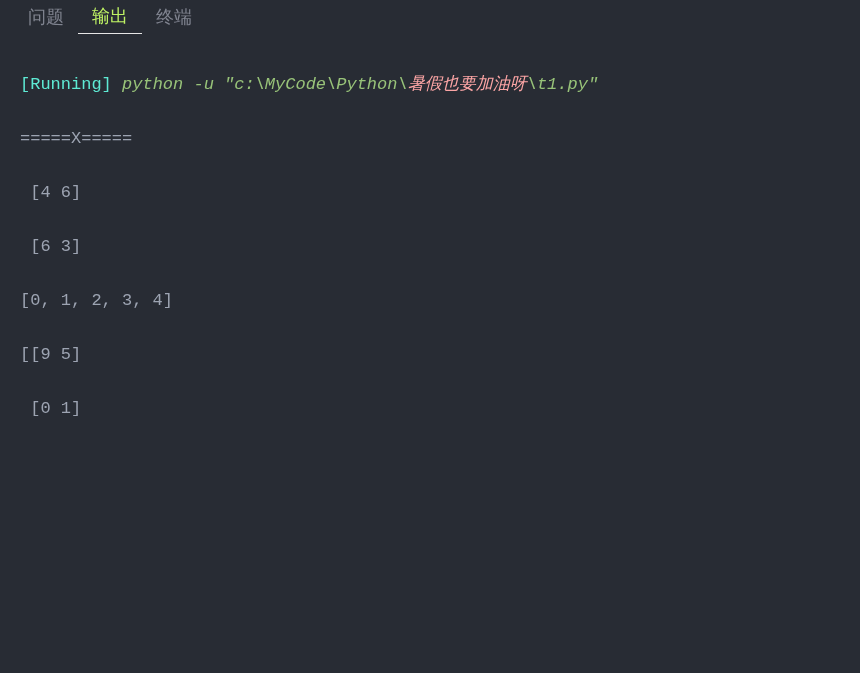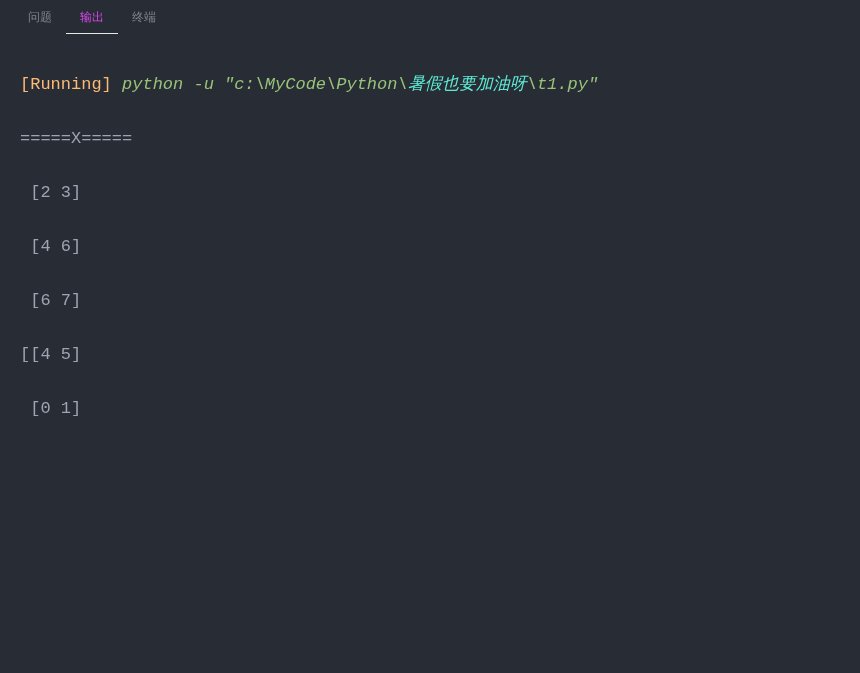--- a/index.html
+++ b/index.html
@@ -11,60 +11,61 @@
       font-size: 17px;
       color: #abb2bf;
       overflow: hidden;
     }
     .tabs {
       display: flex;
       height: 34px;
       align-items: center;
       padding-left: 14px;
       font-family: "Segoe UI", "Microsoft YaHei", sans-serif;
-      font-size: 12px;
+      font-size: 18px;
       color: #808490;
     }
     .tab {
       padding: 0 14px;
       height: 34px;
       line-height: 34px;
       cursor: pointer;
     }
     .tab.active {
-      color: #d946ef;
+      color: #bef264;
       border-bottom: 1.5px solid #e6e6e6;
+      font-family: Liberation Mono, monospace;
     }
     .output {
       padding: 10px 10px 10px 20px;
       line-height: 27px;
       white-space: pre;
       font-family: "Consolas", "Courier New", monospace;
     }
-    .running { color: #fdba74; }
+    .running { color: #5eead4; }
     .cmd { color: #98c379; font-style: italic; }
-    .path2 { color: #5eead4; font-style: italic; }
+    .path2 { color: #fca5a5; font-style: italic; }
     .plain { color: #9da4b2; }
   </style>
 </head>
 <body>
 
 <div class="tabs">
   <div class="tab">问题</div>
   <div class="tab active">输出</div>
   <div class="tab">终端</div>
 </div>
 
 <div class="output">
 <div><span class="running">[Running]</span><span class="cmd"> python -u "c:\MyCode\Python\</span><span class="path2">暑假也要加油呀</span><span class="cmd">\t1.py"</span></div>
 <div class="plain">=====X=====</div>
-<div class="plain"> [2 3]</div>
 <div class="plain"> [4 6]</div>
-<div class="plain"> [6 7]</div>
-<div class="plain">[[4 5]</div>
+<div class="plain"> [6 3]</div>
+<div class="plain">[0, 1, 2, 3, 4]</div>
+<div class="plain">[[9 5]</div>
 <div class="plain"> [0 1]</div>
 
 
 
 
 
 
 
 
 

